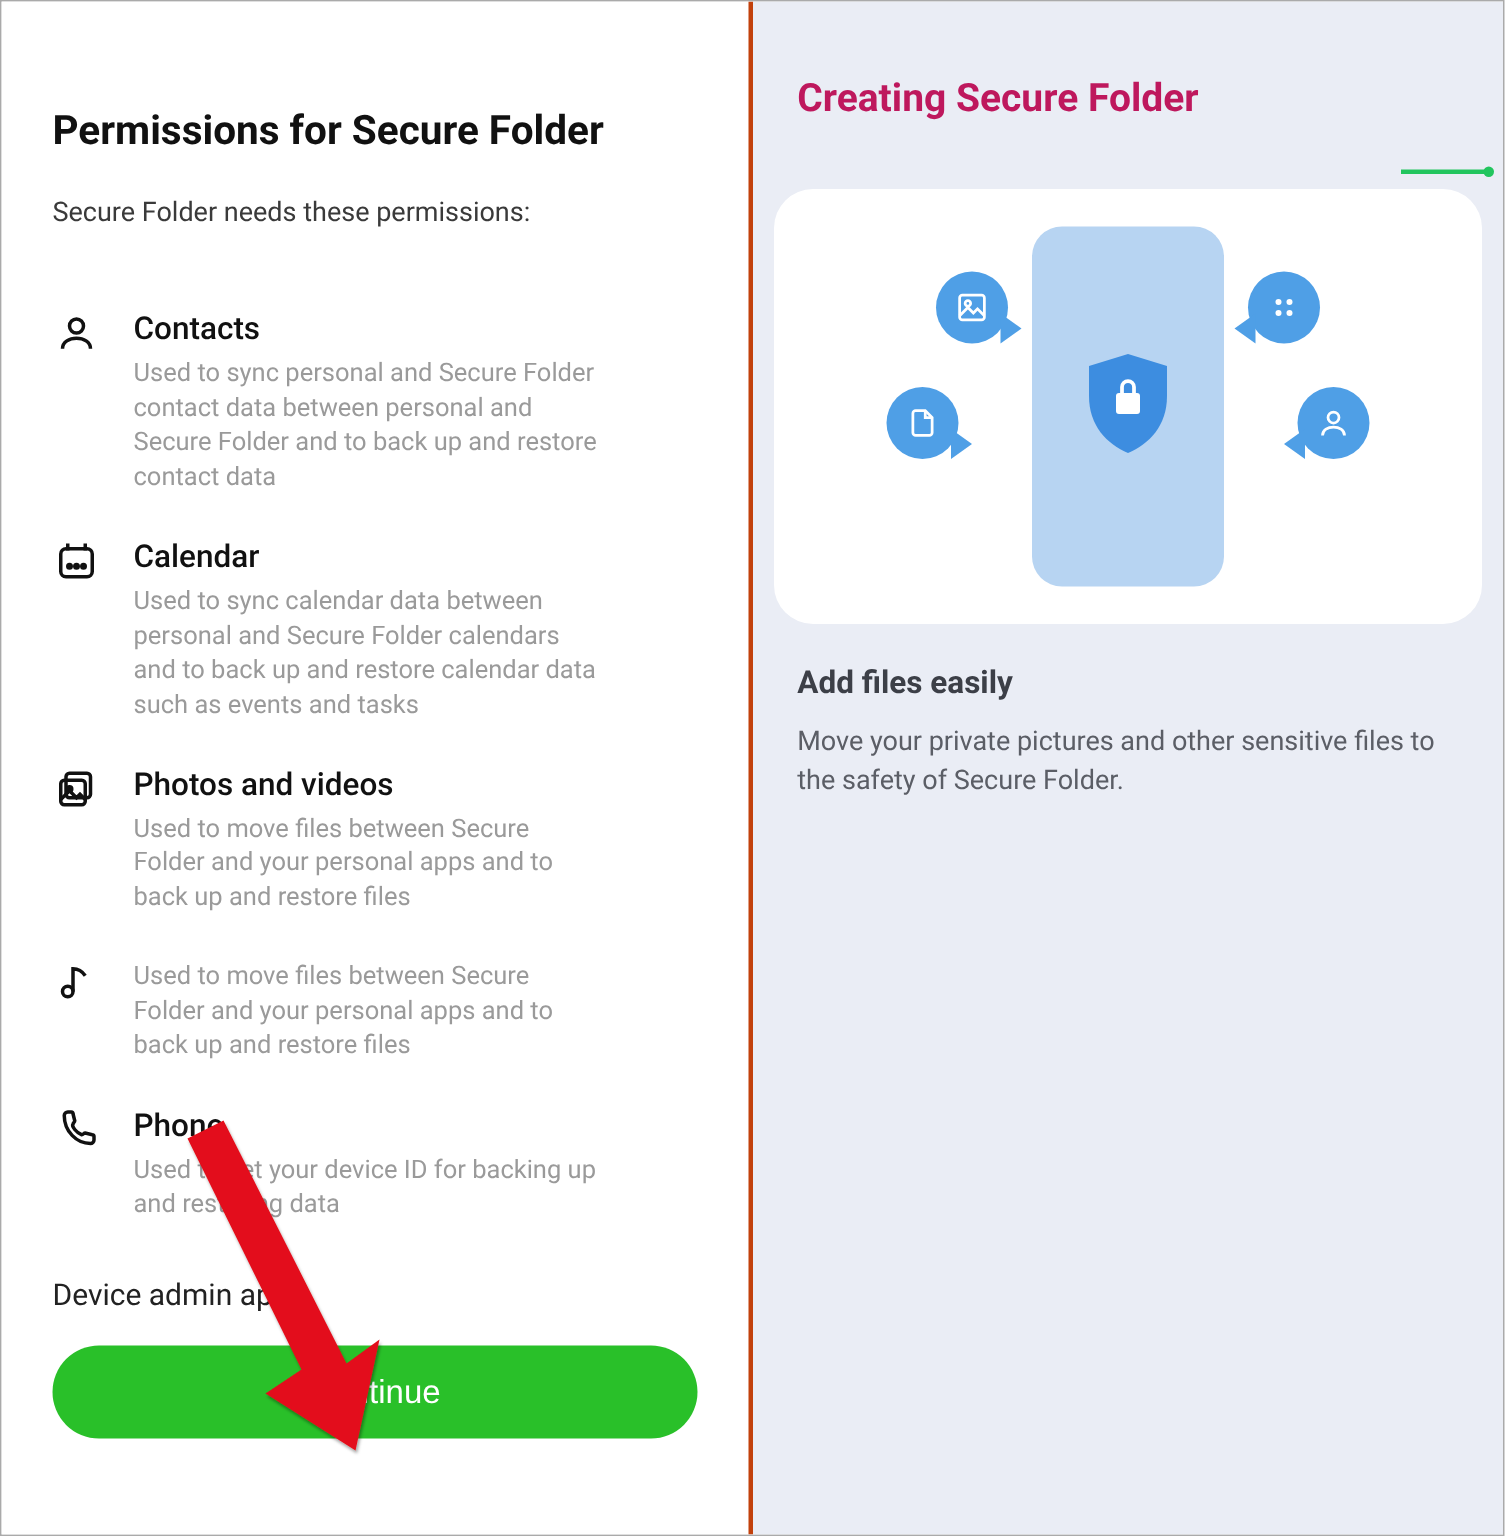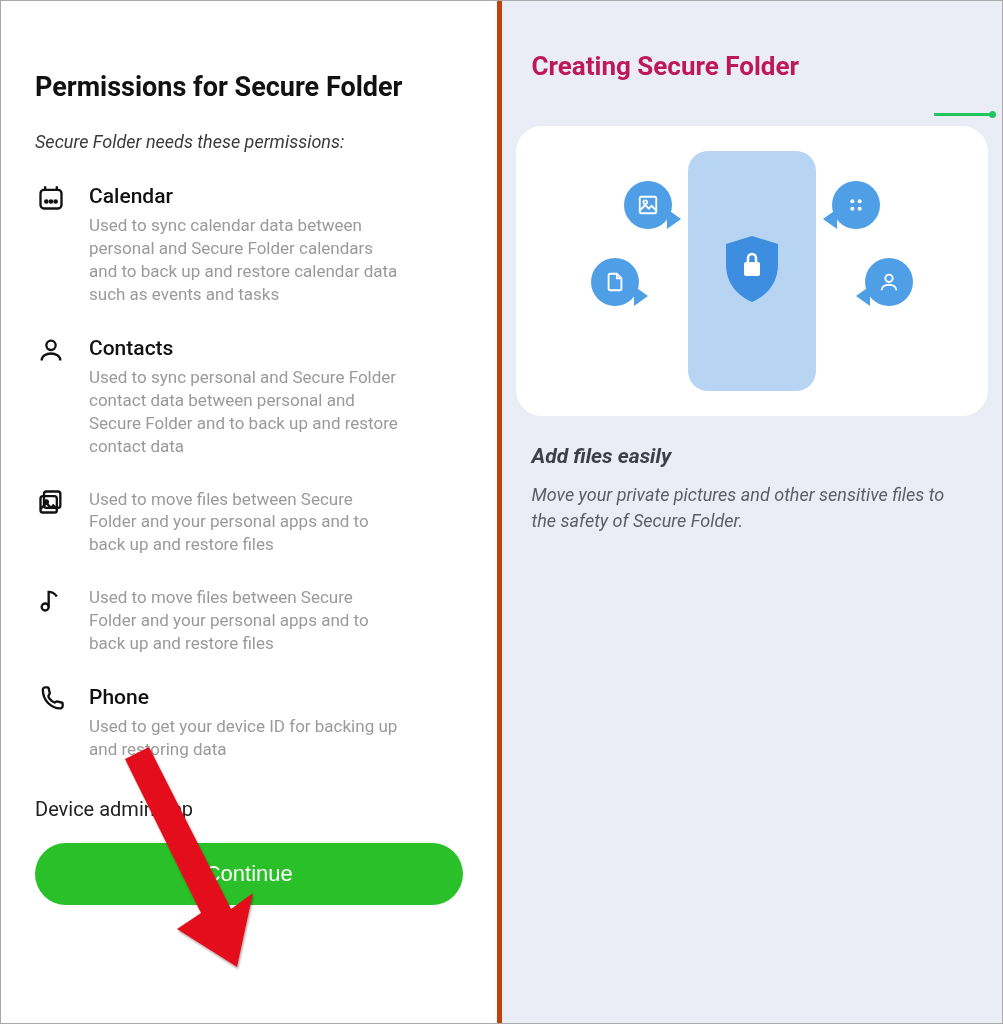--- a/index.html
+++ b/index.html
@@ -12,40 +12,39 @@
       border: 1px solid #aaa;
     }
     .pane {
       width: 50%;
       height: 100%;
       position: relative;
     }
     .pane-left {
       background: #fff;
       padding: 70px 34px 30px 34px;
-      border-right: 5px solid #c2410c;
+      border-right: 3px solid #c2410c;
       display: flex;
       flex-direction: column;
     }
     .pane-right {
       background: #eaedf5;
       display: flex;
       flex-direction: column;
     }
     h1.page-title {
       font-size: 27px;
       font-weight: 700;
       color: #111;
       margin-bottom: 28px;
     }
     .intro {
       font-size: 18px;
       color: #3a3a3a;
-      margin-bottom: 32px;
-      font-style: italic;
+      margin-bottom: 56px;
     }
     .perm-list {
       display: flex;
       flex-direction: column;
       gap: 30px;
     }
     .perm-item {
       display: flex;
       gap: 22px;
       align-items: flex-start;
@@ -160,21 +159,20 @@
     .bubble-img::after{ border-top:10px solid transparent; border-bottom:10px solid transparent; border-left:14px solid #4f9fe6; right:-9px; top:28px; }
     .bubble-file { top:132px; left:75px; }
     .bubble-file::after{ border-top:10px solid transparent; border-bottom:10px solid transparent; border-left:14px solid #4f9fe6; right:-9px; top:28px; }
     .bubble-apps { top:55px; right:108px; }
     .bubble-apps::after{ border-top:10px solid transparent; border-bottom:10px solid transparent; border-right:14px solid #4f9fe6; left:-9px; top:28px; }
     .bubble-user { top:132px; right:75px; }
     .bubble-user::after{ border-top:10px solid transparent; border-bottom:10px solid transparent; border-right:14px solid #4f9fe6; left:-9px; top:28px; }
 
     .info-block {
       padding: 28px 30px;
-      font-style: italic;
     }
     .info-title {
       font-size: 21px;
       font-weight: 700;
       color: #3c3f47;
       margin-bottom: 14px;
     }
     .info-desc {
       font-size: 18px;
       color: #5b5e66;
@@ -186,56 +184,57 @@
 
 <div class="pane pane-left">
   <h1 class="page-title">Permissions for Secure Folder</h1>
   <div class="intro">Secure Folder needs these permissions:</div>
 
   <div class="perm-list">
 
     <div class="perm-item">
       <span class="perm-icon">
         <svg viewBox="0 0 24 24" fill="none" stroke="currentColor" stroke-width="2">
+            <circle cx="12" cy="8" r="4"></circle>
+            <path d="M4 21c0-4 4-6 8-6s8 2 8 6"></path>
+          </svg>
+      </span>
+      <div class="perm-text">
+        <div class="perm-title">Contacts</div>
+        <div class="perm-desc">Used to sync personal and Secure Folder contact data between personal and Secure Folder and to back up and restore contact data</div>
+      </div>
+    </div>
+
+    <div class="perm-item">
+      <span class="perm-icon">
+        <svg viewBox="0 0 24 24" fill="none" stroke="currentColor" stroke-width="2">
             <rect x="3" y="5" width="18" height="16" rx="3"></rect>
             <path d="M7 2v4M17 2v4"></path>
             <circle cx="8" cy="15" r="1" fill="currentColor"></circle>
             <circle cx="12" cy="15" r="1" fill="currentColor"></circle>
             <circle cx="16" cy="15" r="1" fill="currentColor"></circle>
           </svg>
       </span>
       <div class="perm-text">
         <div class="perm-title">Calendar</div>
         <div class="perm-desc">Used to sync calendar data between personal and Secure Folder calendars and to back up and restore calendar data such as events and tasks</div>
       </div>
     </div>
 
     <div class="perm-item">
       <span class="perm-icon">
         <svg viewBox="0 0 24 24" fill="none" stroke="currentColor" stroke-width="2">
-            <circle cx="12" cy="8" r="4"></circle>
-            <path d="M4 21c0-4 4-6 8-6s8 2 8 6"></path>
-          </svg>
-      </span>
-      <div class="perm-text">
-        <div class="perm-title">Contacts</div>
-        <div class="perm-desc">Used to sync personal and Secure Folder contact data between personal and Secure Folder and to back up and restore contact data</div>
-      </div>
-    </div>
-
-    <div class="perm-item">
-      <span class="perm-icon">
-        <svg viewBox="0 0 24 24" fill="none" stroke="currentColor" stroke-width="2">
             <rect x="6" y="3" width="14" height="14" rx="2"></rect>
             <rect x="3" y="7" width="14" height="14" rx="2"></rect>
             <circle cx="8" cy="12" r="1.3" fill="currentColor"></circle>
             <path d="M3 18l5-5 4 4 2-2 3 3"></path>
           </svg>
       </span>
       <div class="perm-text">
+        <div class="perm-title">Photos and videos</div>
         <div class="perm-desc">Used to move files between Secure Folder and your personal apps and to back up and restore files</div>
       </div>
     </div>
 
     <div class="perm-item">
       <span class="perm-icon">
         <svg viewBox="0 0 24 24" fill="none" stroke="currentColor" stroke-width="2">
             <circle cx="7" cy="18" r="3"></circle>
             <path d="M10 18V5c3 0 5 1 7 4"></path>
           </svg>

